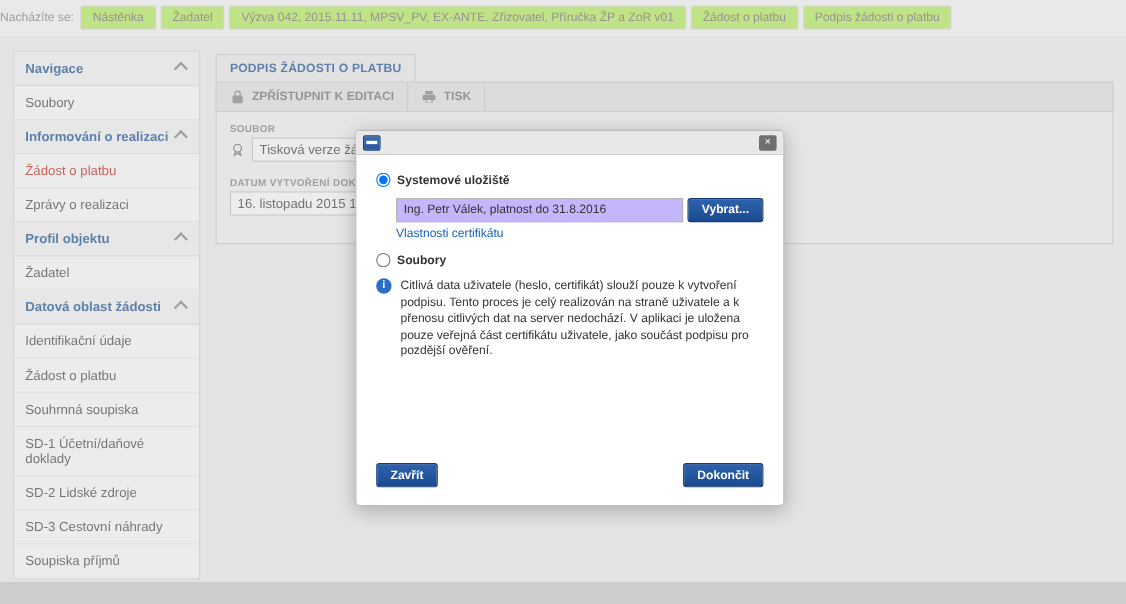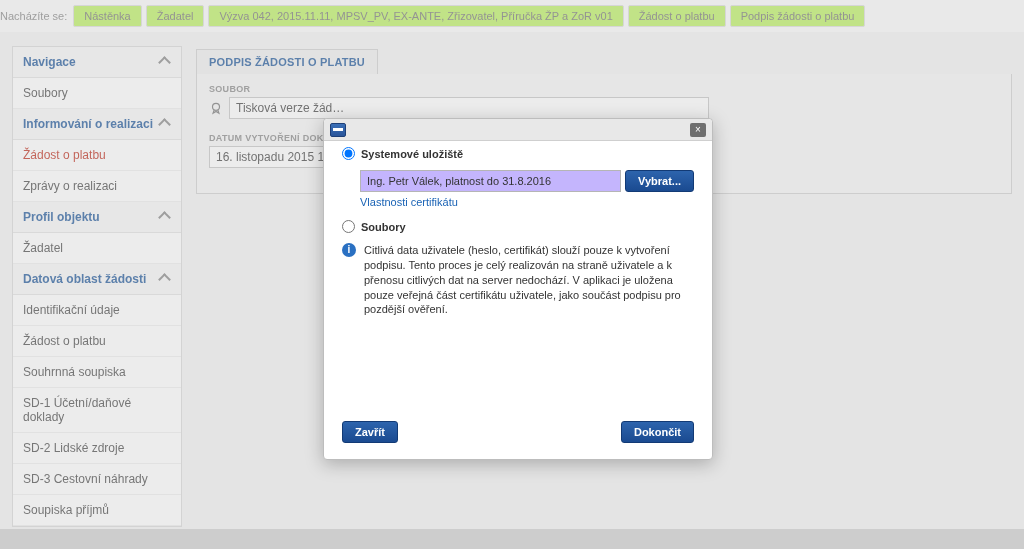--- a/index.html
+++ b/index.html
@@ -35,21 +35,21 @@
   .w-wide { width: 480px; }
   .w-mid { width: 170px; }
 
   
   .overlay { position: absolute; inset: 0; background: rgba(200,200,200,0.35); z-index: 40; }
   .dialog { position: absolute; left: 323px; top: 118px; width: 390px; height: 342px; background: #fff; border: 1px solid #bdbdbd; border-radius: 4px; box-shadow: 0 4px 18px rgba(0,0,0,.25); z-index: 50; display: flex; flex-direction: column; }
   .dlg-title { height: 22px; background: #e8e8e8; border-bottom: 1px solid #cfcfcf; display: flex; align-items: center; justify-content: space-between; padding: 0 6px; border-radius: 4px 4px 0 0; }
   .dlg-ico { width: 16px; height: 14px; background: linear-gradient(#3a6fb7,#2a559a); border: 1px solid #1d3f77; border-radius: 2px; position: relative; }
   .dlg-ico::after{content:"";position:absolute;left:2px;right:2px;top:4px;height:3px;background:#fff;}
   .dlg-close { width: 16px; height: 14px; background: #6f6f6f; border-radius: 2px; color: #fff; font-size: 10px; line-height: 14px; text-align: center; cursor: pointer; }
-  .dlg-body { flex: 1; padding: 6px 18px 10px 18px; font-size: 11px; color: #333; }
+  .dlg-body { flex: 1; padding: 16px 18px 10px 18px; font-size: 11px; color: #333; }
   .radio-row { display: flex; align-items: center; gap: 6px; font-weight: bold; margin-bottom: 10px; }
   .cert-row { display: flex; gap: 4px; margin: 4px 0 4px 18px; }
   .cert-field { flex: 1; height: 22px; border: 1px solid #b5b5b5; background: #c4b5fd; padding: 0 6px; font-size: 11px; display: flex; align-items: center; }
   .btn-blue { background: linear-gradient(#2d64ad,#1a4a90); color: #fff; border: 1px solid #123a75; border-radius: 3px; height: 22px; padding: 0 12px; font-size: 11px; font-weight: bold; cursor: pointer; }
   .link { color: #1a63b5; font-size: 11px; margin: 4px 0 12px 18px; cursor: pointer; }
   .info-row { display: flex; gap: 8px; margin-top: 8px; }
   .info-ico { width: 14px; height: 14px; border-radius: 50%; background: #2a70c2; color: #fff; font-size: 10px; font-weight: bold; text-align: center; line-height: 14px; flex: 0 0 14px; }
   .info-text { font-size: 11px; color: #333; line-height: 1.35; }
   .dlg-footer { display: flex; justify-content: space-between; padding: 0 18px 16px 18px; }
 
@@ -98,20 +98,34 @@
       <div class="nav-item">SD-1 Účetní/daňové doklady</div>
       <div class="nav-item">SD-2 Lidské zdroje</div>
       <div class="nav-item">SD-3 Cestovní náhrady</div>
       <div class="nav-item">Soupiska příjmů</div>
     </div>
 
   <div class="main">
     <div class="tab-strip">
       <div class="tab">PODPIS ŽÁDOSTI O PLATBU</div>
     </div>
+    <div class="toolbar">
+      <div class="tool-btn">
+        <svg class="tool-ico" viewBox="0 0 24 24">
+            <path fill="#8a8a8a" d="M12 2a5 5 0 0 0-5 5v3H6a2 2 0 0 0-2 2v8a2 2 0 0 0 2 2h12a2 2 0 0 0 2-2v-8a2 2 0 0 0-2-2h-1V7a5 5 0 0 0-5-5zm-3 5a3 3 0 1 1 6 0v3H9z"></path>
+          </svg>
+        <span>ZPŘÍSTUPNIT K EDITACI</span>
+      </div>
+      <div class="tool-btn">
+        <svg class="tool-ico" viewBox="0 0 24 24">
+            <path fill="#8a8a8a" d="M6 3h12v5H6zM4 9h16a2 2 0 0 1 2 2v6h-4v4H6v-4H2v-6a2 2 0 0 1 2-2zm4 8v3h8v-3z"></path>
+          </svg>
+        <span>TISK</span>
+      </div>
+    </div>
     <div class="form-area">
       <div class="fld-label">SOUBOR</div>
       <div class="fld-row">
         <svg class="seal" viewBox="0 0 24 24">
             <circle cx="12" cy="10" r="6" fill="none" stroke="#777" stroke-width="2"></circle>
             <path d="M9 15l-2 6 5-3 5 3-2-6" fill="none" stroke="#777" stroke-width="2"></path>
           </svg>
         <input class="text-input w-wide" readonly="" value="Tisková verze žád…" style="">
       </div>
       <div class="fld-label">DATUM VYTVOŘENÍ DOKUMENTU</div>

